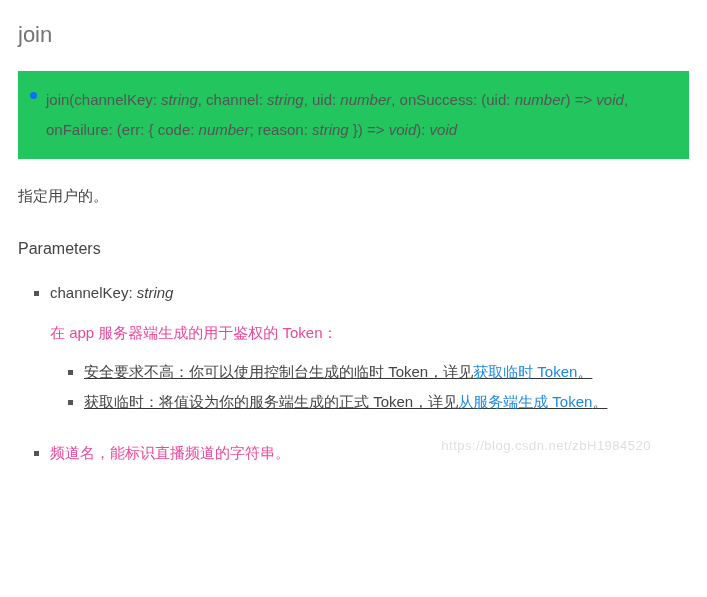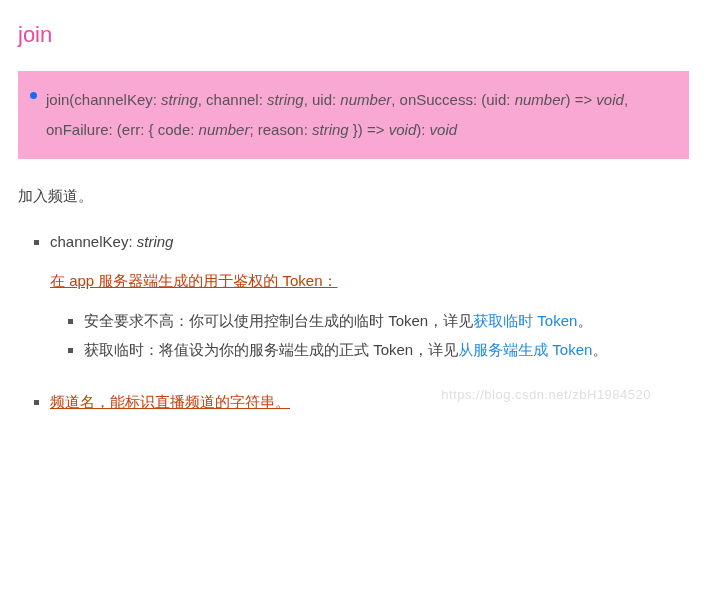--- a/index.html
+++ b/index.html
@@ -12,25 +12,25 @@
       color: #333;
       background: #fff;
       padding: 16px 18px;
       font-size: 15px;
       line-height: 1.7;
       width: 707px;
     }
     .title {
       font-size: 22px;
       font-weight: 400;
-      color: #ec4899;
+      color: #737373;
       margin-bottom: 18px;
     }
     .signature-box {
-      background: #f9a8d4;
+      background: #22c55e;
       padding: 14px 18px 14px 28px;
       margin-bottom: 24px;
       position: relative;
       line-height: 2.0;
       color: #555;
     }
     .signature-box::before {
       content: "";
       position: absolute;
       left: 12px;
@@ -74,27 +74,27 @@
     }
     .param-name {
       color: #444;
       margin-bottom: 14px;
     }
     .param-type {
       font-style: italic;
     }
     .param-desc {
       margin-bottom: 14px;
-      color: #c2410c;
-      text-decoration: underline;
+      color: #ec4899;
     }
     ul.sublist {
       list-style: none;
       padding-left: 18px;
       margin: 10px 0 0 0;
+      text-decoration: underline;
     }
     ul.sublist > li {
       position: relative;
       padding-left: 16px;
       margin-bottom: 4px;
       color: #444;
     }
     ul.sublist > li::before {
       content: "";
       position: absolute;
@@ -124,22 +124,23 @@
 </head>
 <body>
 <div class="wrap">
 
 <div class="title">join</div>
 
 <div class="signature-box">
   <span>join(channelKey: </span><span class="sig-italic">string</span><span>, channel: </span><span class="sig-italic">string</span><span>, uid: </span><span class="sig-italic">number</span><span>, onSuccess: (uid: </span><span class="sig-italic">number</span><span>) =&gt; </span><span class="sig-italic">void</span><span>, onFailure: (err: { code: </span><span class="sig-italic">number</span><span>; reason: </span><span class="sig-italic">string</span><span> }) =&gt; </span><span class="sig-italic">void</span><span>): </span><span class="sig-italic">void</span>
 </div>
 
-<div class="section-text">加入频道。</div>
+<div class="section-text">指定用户的。</div>
 
+<div class="section-heading">Parameters</div>
 
 <ul class="params">
   <li>
     <div class="param-name">
       <span>channelKey: </span><span class="param-type">string</span>
     </div>
     <div class="param-desc">在 app 服务器端生成的用于鉴权的 Token：</div>
     <ul class="sublist">
       <li>
         <span>安全要求不高：你可以使用控制台生成的临时 Token，详见</span><a href="#" class="link">获取临时 Token</a><span>。</span>

